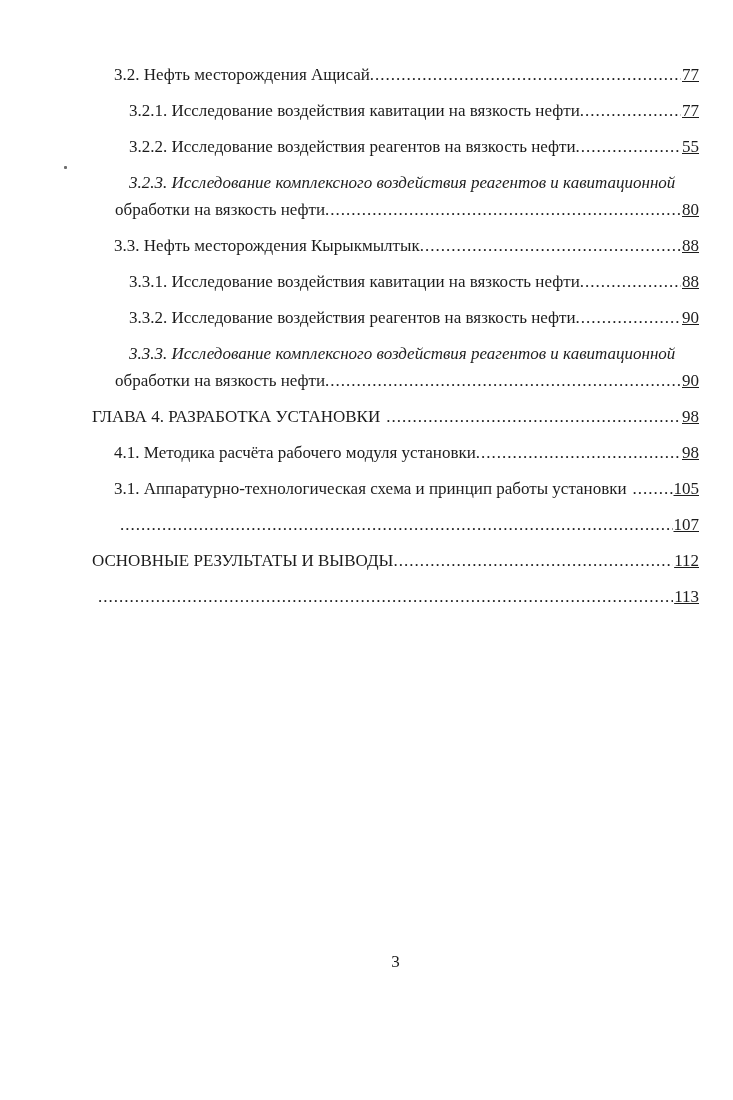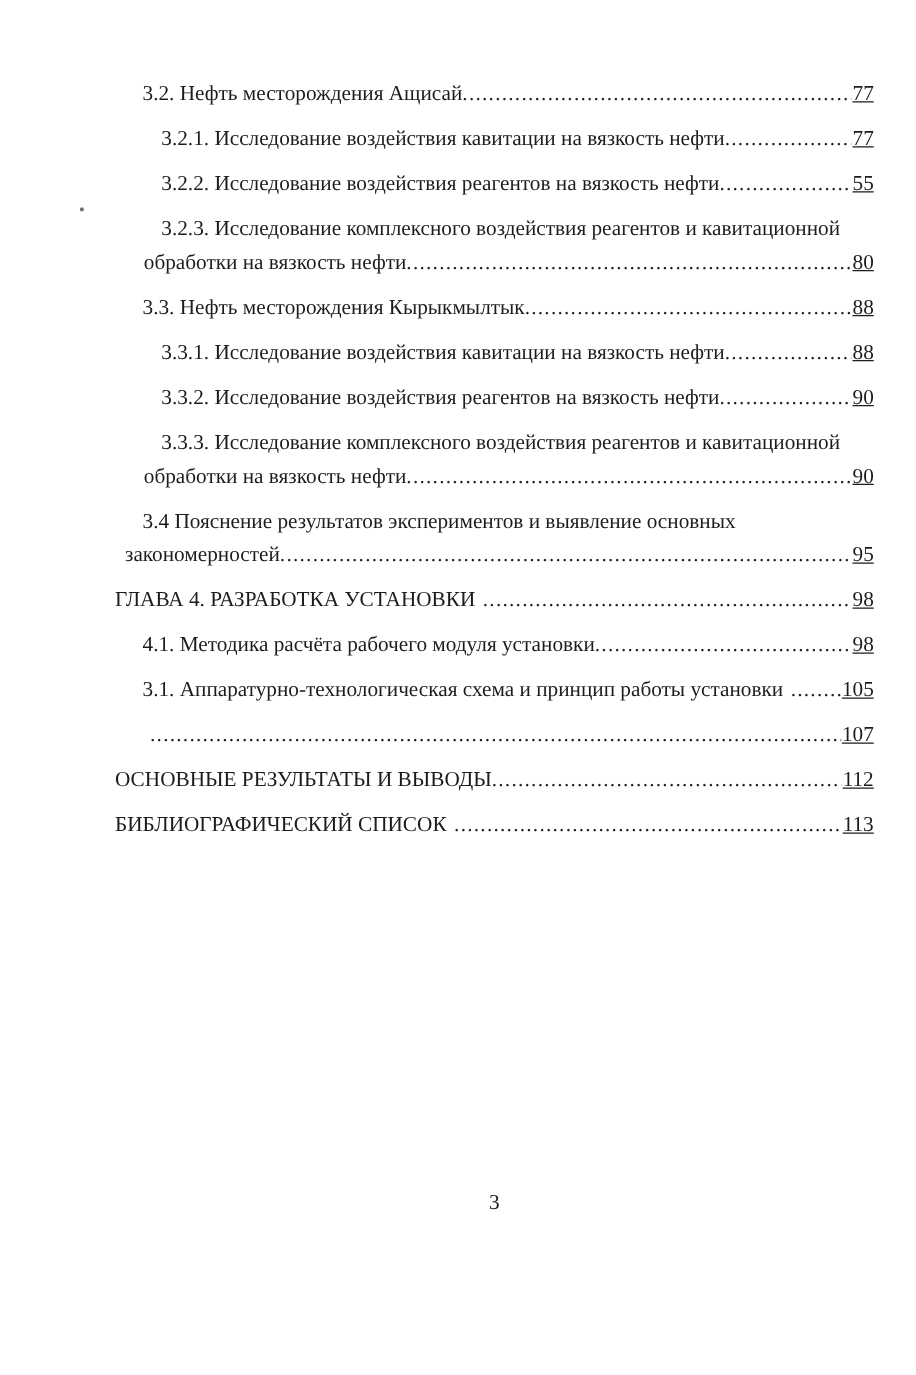--- a/index.html
+++ b/index.html
@@ -18,21 +18,21 @@
   .entry {
     line-height: 27px;
     margin-bottom: 9px;
     padding-right: 34px;
   }
   .lvl-chapter { margin-left: 92px; }
   .lvl-section { margin-left: 114px; }
   .lvl-sub     { margin-left: 129px; }
   .row { display: flex; align-items: baseline; }
   .txt { flex: 0 0 auto; white-space: nowrap; }
-  .wrap-line { white-space: nowrap; }
+  .wrap-line { white-space: nowrap; font-style: italic; }
   
   .cont-row { margin-left: -14px; }
   .leader {
     flex: 1 1 auto;
     overflow: hidden;
     white-space: nowrap;
     min-width: 12px;
   }
   .leader::after {
     content: "........................................................................................................................................................................................................";
@@ -125,28 +125,20 @@
 
     <div class="entry lvl-sub">
       <div class="wrap-line">3.3.3. Исследование комплексного воздействия реагентов и кавитационной</div>
       <div class="row cont-row">
         <span class="txt">обработки на вязкость нефти</span>
         <span class="leader"></span>
         <span class="pg">90</span>
       </div>
     </div>
 
-    <div class="entry lvl-section">
-      <div class="wrap-line">3.4 Пояснение результатов экспериментов и выявление основных</div>
-      <div class="row cont-row">
-        <span class="txt">закономерностей</span>
-        <span class="leader"></span>
-        <span class="pg">95</span>
-      </div>
-    </div>
 
     <div class="entry lvl-chapter">
       <div class="row gap">
         <span class="txt">ГЛАВА 4. РАЗРАБОТКА УСТАНОВКИ</span>
         <span class="leader"></span>
         <span class="pg">98</span>
       </div>
     </div>
 
     <div class="entry lvl-section">
@@ -175,21 +167,20 @@
     <div class="entry lvl-chapter">
       <div class="row">
         <span class="txt">ОСНОВНЫЕ РЕЗУЛЬТАТЫ И ВЫВОДЫ</span>
         <span class="leader"></span>
         <span class="pg">112</span>
       </div>
     </div>
 
     <div class="entry lvl-chapter">
       <div class="row gap">
-        <span class="txt">БИБЛИОГРАФИЧЕСКИЙ СПИСОК</span>
         <span class="leader"></span>
         <span class="pg">113</span>
       </div>
     </div>
 
   </div>
 
   <div class="speck"></div>
 
   <div class="folio">3</div>

